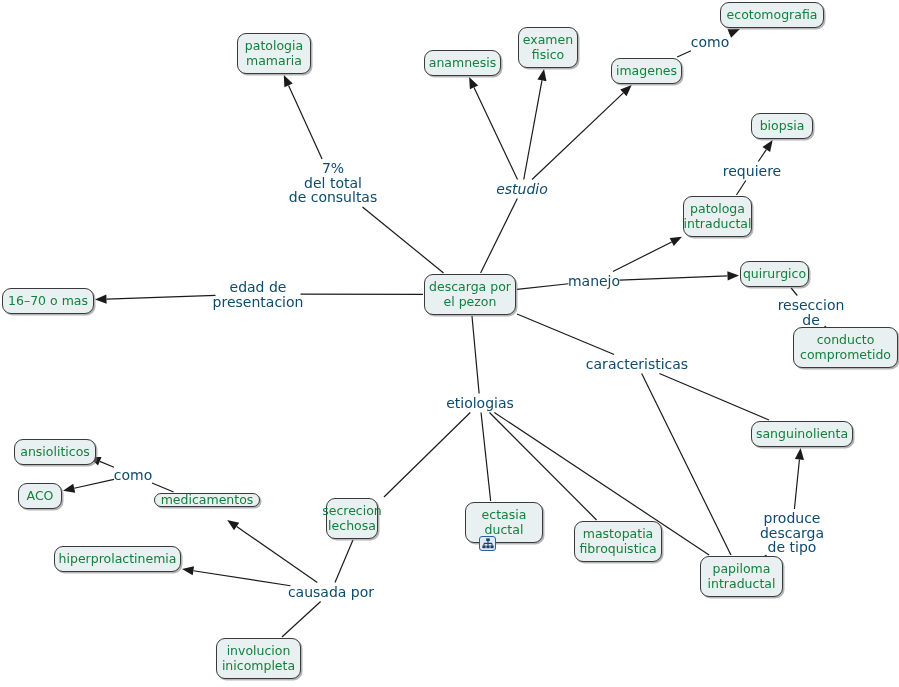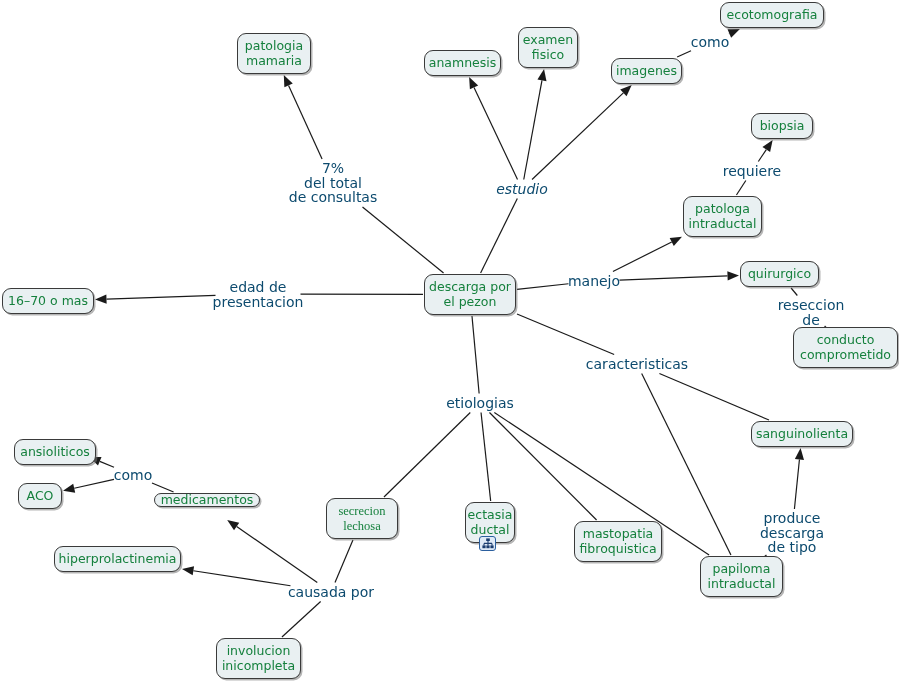--- a/index.html
+++ b/index.html
@@ -187,36 +187,36 @@
     </svg>
   <div id="node-layer">
       <div class="node" style="left: 237px; top: 33px; width: 74px; height: 41px;">patologia
 mamaria</div>
       <div class="node" style="left: 424px; top: 50px; width: 77px; height: 26px;">anamnesis</div>
       <div class="node" style="left: 518px; top: 27px; width: 60px; height: 41px;">examen
 fisico</div>
       <div class="node" style="left: 611px; top: 58px; width: 71px; height: 26px;">imagenes</div>
       <div class="node" style="left: 720px; top: 2px; width: 104px; height: 26px;">ecotomografia</div>
       <div class="node" style="left: 751px; top: 113px; width: 62px; height: 26px;">biopsia</div>
-      <div class="node" style="left: 683px; top: 196px; width: 79px; height: 41px;">patologa
+      <div class="node" style="left: 683px; top: 196px; width: 69px; height: 41px;">patologa
 intraductal</div>
-      <div class="node" style="left: 740px; top: 261px; width: 79px; height: 26px;">quirurgico</div>
+      <div class="node" style="left: 740px; top: 261px; width: 69px; height: 26px;">quirurgico</div>
       <div class="node" style="left: 793px; top: 327px; width: 105px; height: 41px;">conducto
 comprometido</div>
       <div class="node" style="left: 424px; top: 274px; width: 92px; height: 41px;">descarga por
 el pezon</div>
       <div class="node" style="left: 2px; top: 288px; width: 92px; height: 26px;">16–70 o mas</div>
       <div class="node" style="left: 751px; top: 421px; width: 102px; height: 26px;">sanguinolienta</div>
       <div class="node" style="left: 700px; top: 556px; width: 83px; height: 41px;">papiloma
 intraductal</div>
       <div class="node" style="left: 574px; top: 521px; width: 88px; height: 41px;">mastopatia
 fibroquistica</div>
-      <div class="node" style="left: 465px; top: 502px; width: 50px; height: 41px;">ectasia
+      <div class="node" style="left: 465px; top: 502px; width: 78px; height: 41px;">ectasia
 ductal</div>
-      <div class="node" style="left: 326px; top: 498px; width: 72px; height: 41px; font-family: Liberation Serif, serif;">secrecion
+      <div class="node" style="left: 326px; top: 498px; width: 52px; height: 41px;">secrecion
 lechosa</div>
       <div class="node" style="left: 154px; top: 493px; width: 106px; height: 14px;">medicamentos</div>
       <div class="node" style="left: 14px; top: 430px; width: 82px; height: 26px; margin-top: 9px;">ansioliticos</div>
       <div class="node" style="left: 18px; top: 483px; width: 44px; height: 26px;">ACO</div>
       <div class="node" style="left: 54px; top: 546px; width: 127px; height: 26px;">hiperprolactinemia</div>
       <div class="node" style="left: 216px; top: 638px; width: 85px; height: 41px;">involucion
 inicompleta</div>
     </div>
   <div id="label-layer">
       <div class="linklabel" style="left: 333px; top: 183px;">7%

